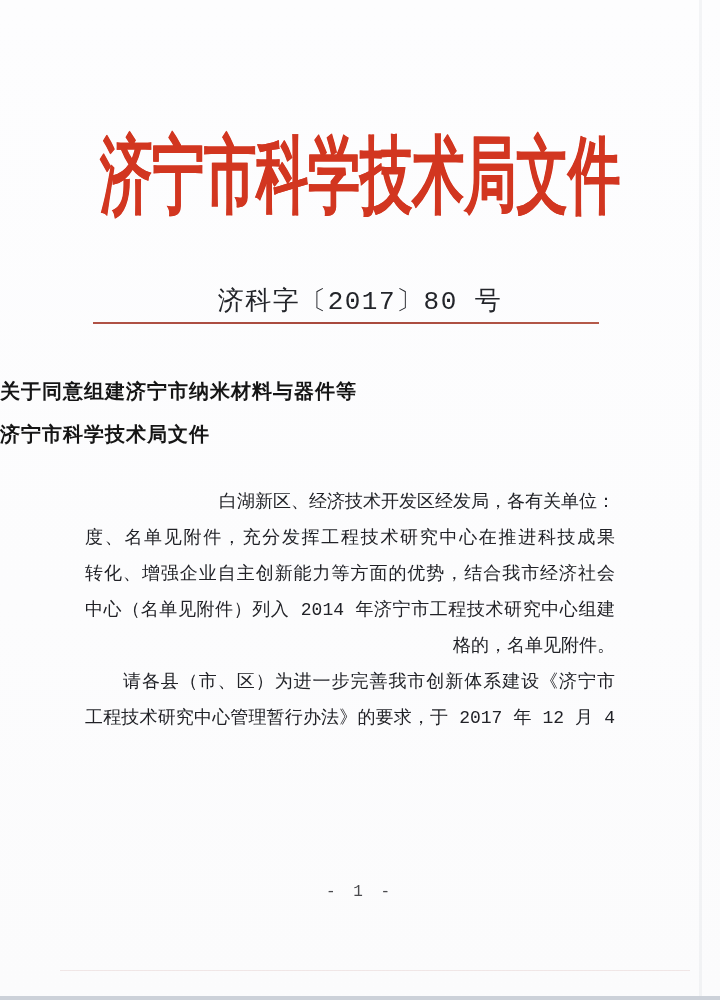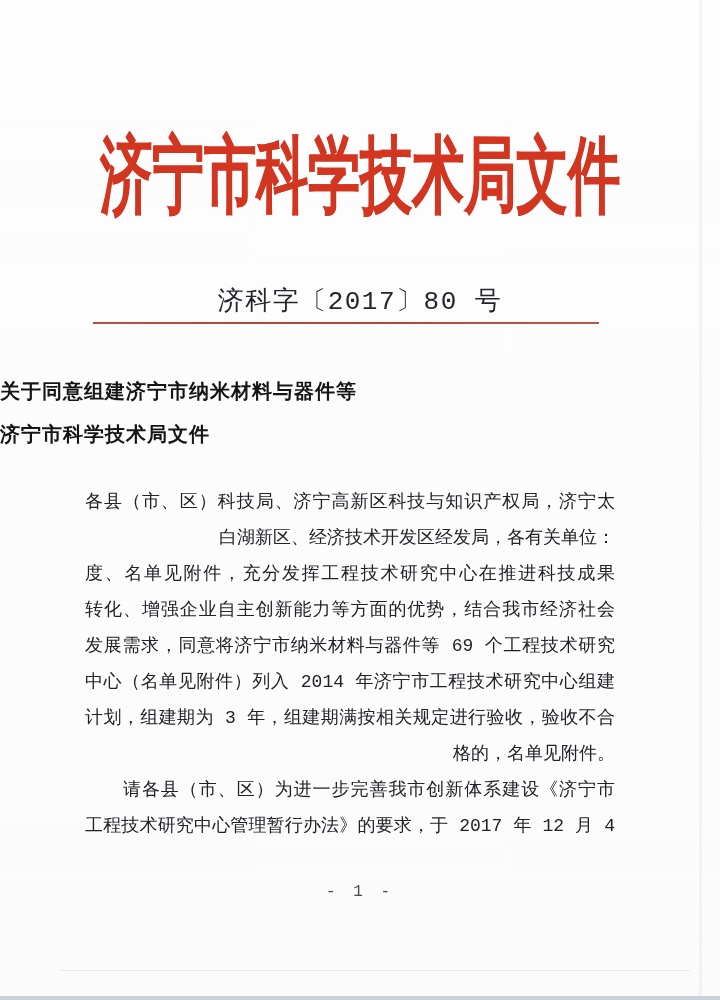--- a/index.html
+++ b/index.html
@@ -129,27 +129,24 @@
   <div class="doc-number">济科字〔2017〕80 号</div>
 
   <div class="red-rule"></div>
 
   <div class="doc-title">
     <div>关于同意组建济宁市纳米材料与器件等</div>
     <div>济宁市科学技术局文件</div>
   </div>
 
   <div class="doc-body">
-    <div class="bl j">各县（市、区）科技局、济宁高新区科技与知识产权局，济宁太</div>
     <div class="bl">白湖新区、经济技术开发区经发局，各有关单位：</div>
     <div class="bl j">度、名单见附件，充分发挥工程技术研究中心在推进科技成果</div>
     <div class="bl j">转化、增强企业自主创新能力等方面的优势，结合我市经济社会</div>
-    <div class="bl j">发展需求，同意将济宁市纳米材料与器件等 69 个工程技术研究</div>
     <div class="bl j">中心（名单见附件）列入 2014 年济宁市工程技术研究中心组建</div>
-    <div class="bl j">计划，组建期为 3 年，组建期满按相关规定进行验收，验收不合</div>
     <div class="bl">格的，名单见附件。</div>
     <div class="bl j">　　请各县（市、区）为进一步完善我市创新体系建设《济宁市</div>
     <div class="bl j">工程技术研究中心管理暂行办法》的要求，于 2017 年 12 月 4</div>
   </div>
 
   <div class="page-number">- 1 -</div>
 
   <div class="scan-crease"></div>
   <div class="scan-right-shade"></div>
   <div class="scan-bottom-edge"></div>

